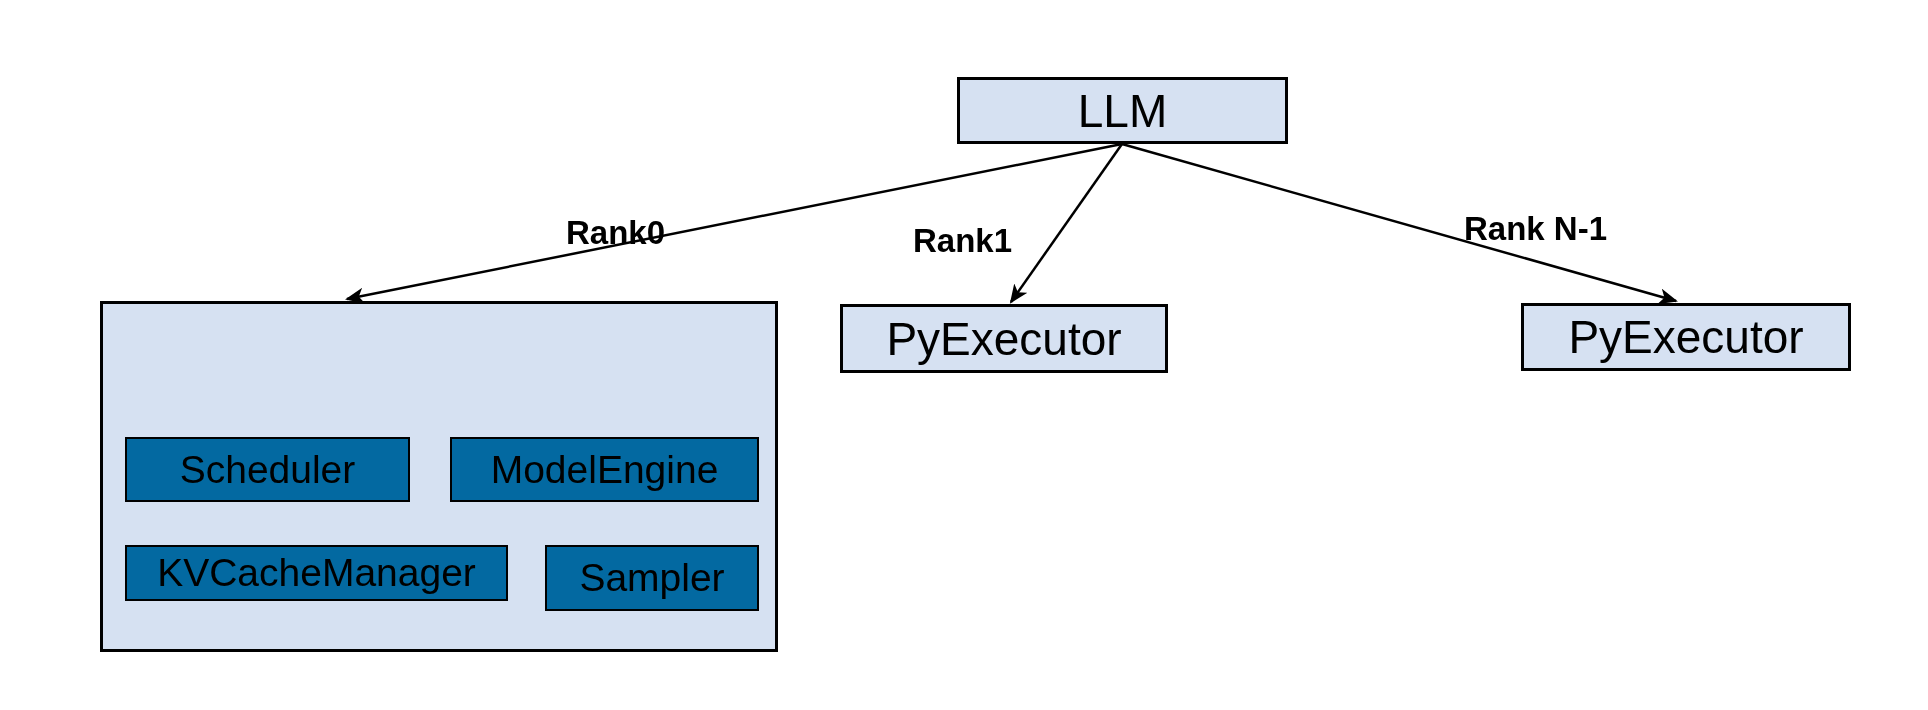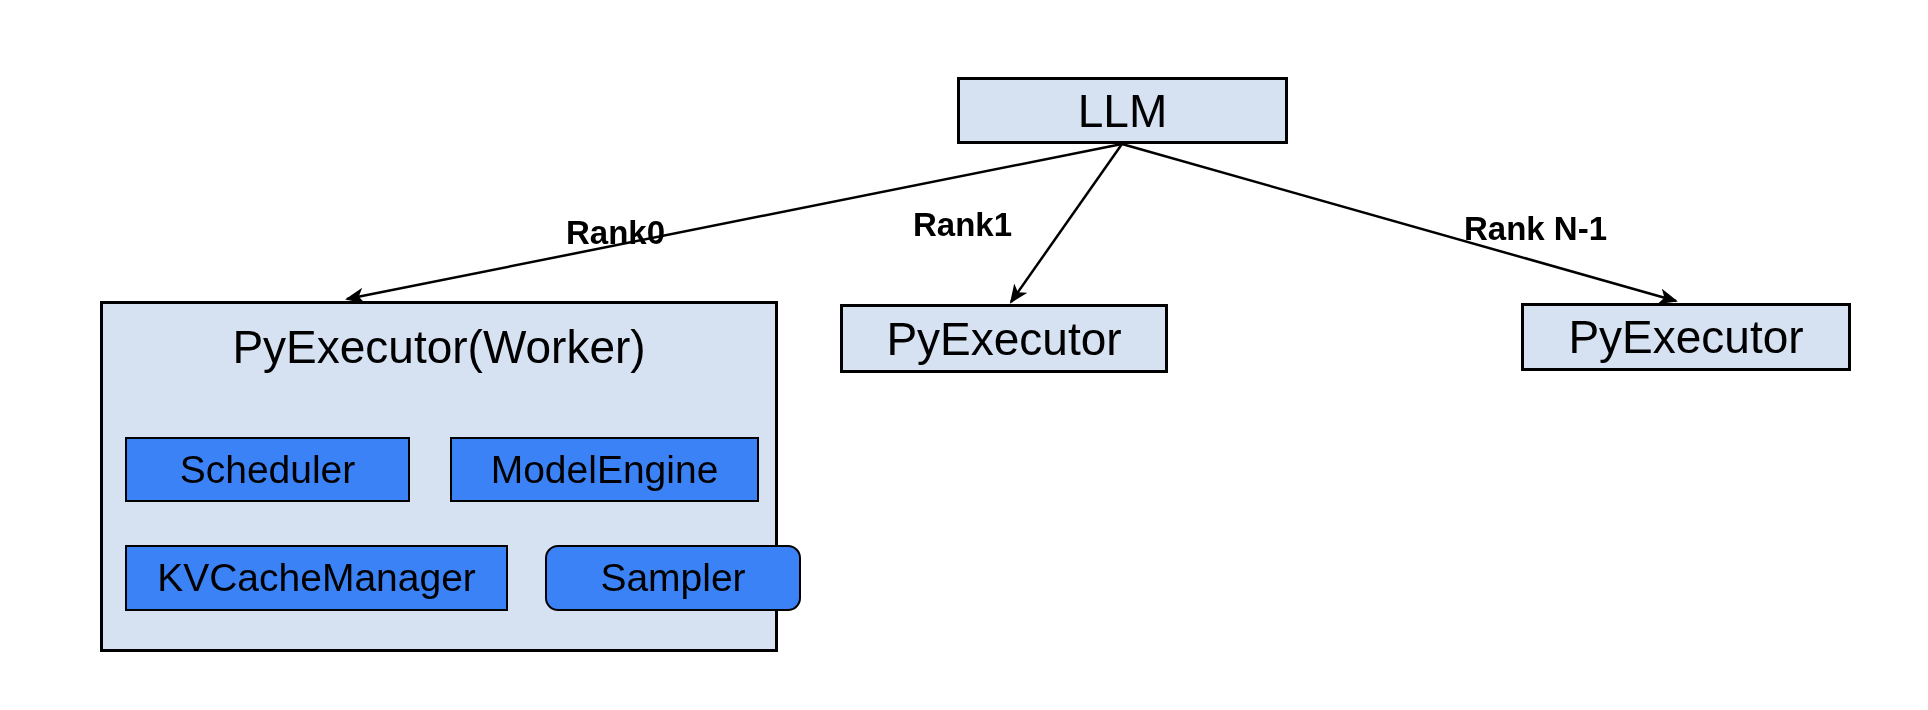--- a/index.html
+++ b/index.html
@@ -49,45 +49,45 @@
   }
   .worker-title {
     margin-top: 20px;
     text-align: center;
     font-size: 46px;
     line-height: 1;
     white-space: nowrap;
   }
   .subnode {
     position: absolute;
-    background: #3b82f6;
+    background: #0369a1;
     border: 2px solid #000000;
     box-sizing: border-box;
     display: flex;
     align-items: center;
     justify-content: center;
     font-size: 39px;
     white-space: nowrap;
   }
   
   #scheduler-node      { left: 22px;  top: 133px; width: 285px; height: 65px; }
   #modelengine-node    { left: 347px; top: 133px; width: 309px; height: 65px; }
-  #kvcachemanager-node { left: 22px;  top: 241px; width: 383px; height: 66px; }
-  #sampler-node        { left: 442px; top: 241px; width: 256px; height: 66px; border-radius: 13px; }
+  #kvcachemanager-node { left: 22px;  top: 241px; width: 383px; height: 56px; }
+  #sampler-node        { left: 442px; top: 241px; width: 214px; height: 66px; }
 
   .edge-label {
     position: absolute;
     font-size: 33px;
     line-height: 1;
     white-space: nowrap;
     z-index: 3;
     font-weight: bold;
   }
   #edge-label-0 { left: 566px;  top: 216px; }
-  #edge-label-1 { left: 913px;  top: 208px; }
+  #edge-label-1 { left: 913px;  top: 224px; }
   #edge-label-2 { left: 1464px; top: 212px; text-align: right; }
 </style>
 </head>
 <body>
 
 <div class="canvas">
 
   <svg class="edges-svg" viewBox="0 0 1928 710" xmlns="http://www.w3.org/2000/svg">
     <defs>
       <marker id="arrowhead" markerUnits="userSpaceOnUse" markerWidth="20" markerHeight="16" refX="17" refY="8" orient="auto">
@@ -97,21 +97,20 @@
     <line x1="1122" y1="144" x2="347" y2="299" stroke="#000000" stroke-width="2.5" marker-end="url(#arrowhead)"></line>
     <line x1="1122" y1="144" x2="1011" y2="302" stroke="#000000" stroke-width="2.5" marker-end="url(#arrowhead)"></line>
     <line x1="1122" y1="144" x2="1676" y2="301" stroke="#000000" stroke-width="2.5" marker-end="url(#arrowhead)"></line>
   </svg>
 
   <div class="node" id="llm-node">
     <span class="node-label">LLM</span>
   </div>
 
   <div class="node" id="worker-node">
-    <div class="worker-title">PyExecutor(Worker)</div>
     <div class="subnode" id="scheduler-node">Scheduler</div>
     <div class="subnode" id="modelengine-node">ModelEngine</div>
     <div class="subnode" id="kvcachemanager-node">KVCacheManager</div>
     <div class="subnode" id="sampler-node">Sampler</div>
   </div>
 
   <div class="node" id="exec1-node">
     <span class="node-label">PyExecutor</span>
   </div>
 

